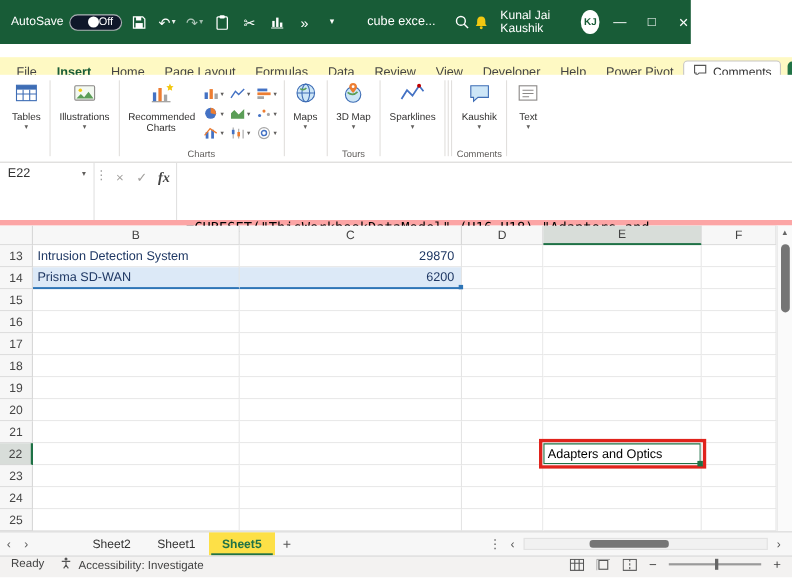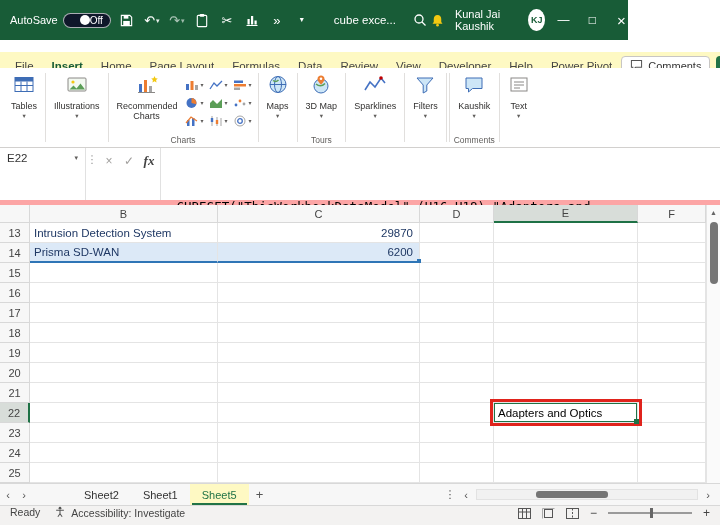--- a/index.html
+++ b/index.html
@@ -74,21 +74,21 @@
 
 #vscroll{position:absolute;top:205px;right:0;width:14px;height:278px;background:#FAFAFA;border-left:1px solid #E4E4E4;display:flex;flex-direction:column;align-items:center;cursor:pointer}
 .vs-up{height:15px;display:flex;align-items:center;justify-content:center;font-size:7px;color:#666;width:100%}
 .vs-thumb{width:8px;height:62px;background:#757575;border-radius:4px;margin-top:2px}
 
 
 #sheetbar{position:absolute;top:483px;left:0;width:720px;height:22px;background:#F7F7F7;border-top:1px solid #D8D8D8;display:flex;align-items:center;font-size:11px}
 .sb-arrow{width:16px;text-align:center;color:#555;font-size:11px;cursor:pointer}
 #sheet-tabs{display:flex;height:100%;margin-left:40px}
 .stab{display:flex;align-items:center;padding:0 12px;color:#333;cursor:pointer;position:relative}
-.stab.active{background:#fef9c3;color:#217346;font-weight:normal}
+.stab.active{background:#fde047;color:#217346;font-weight:bold}
 .stab.active:after{content:"";position:absolute;left:2px;right:2px;bottom:0;height:2px;background:#217346}
 .sb-add{width:22px;text-align:center;font-size:13px;color:#555;cursor:pointer}
 .sb-dots{margin-left:auto;color:#555;width:16px;text-align:center;cursor:pointer;font-size:11px}
 #hscroll{display:flex;align-items:center;width:258px;margin-right:4px}
 .hs-track{flex:1;height:11px;background:#F1F1F1;border:1px solid #E2E2E2;position:relative;margin:0 2px;cursor:pointer}
 .hs-thumb{position:absolute;left:27%;width:72px;top:1px;bottom:1px;background:#757575;border-radius:3px;cursor:grab}
 
 
 #statusbar{position:absolute;top:505px;left:0;width:720px;height:20px;background:#F3F2F1;border-top:1px solid #D8D8D8;display:flex;align-items:flex-start;font-size:10.5px;color:#444;padding:0 10px;gap:14px}
 .acc{display:flex;align-items:center;gap:5px;cursor:pointer}
@@ -360,32 +360,20 @@
               <circle cx="18" cy="4" r="1.8" fill="#C00000"></circle>
             </svg></span>
         <span class="blabel">Sparklines</span>
         <span class="bcaret">▾</span>
       </button>
     </div>
     <div class="glabel"></div>
   </div>
   <div class="rdiv"></div>
 
-  <div class="rgroup">
-    <div class="rbody">
-      <button class="bigbtn">
-        <span><svg width="22" height="22" viewBox="0 0 22 22">
-              <path d="M3 4h16l-6.2 7v6l-3.6 2v-8z" fill="#CDE6F7" stroke="#3E6DB5"></path>
-            </svg></span>
-        <span class="blabel">Filters</span>
-        <span class="bcaret">▾</span>
-      </button>
-    </div>
-    <div class="glabel"></div>
-  </div>
   <div class="rdiv"></div>
 
   <div class="rdiv"></div>
 
   <div class="rgroup">
     <div class="rbody">
       <button class="bigbtn">
         <span><svg width="22" height="22" viewBox="0 0 22 22">
               <path d="M3 4h16v10.5H9.5L5.5 18v-3.5H3z" fill="#CDE6F7" stroke="#3E6DB5"></path>
             </svg></span>

